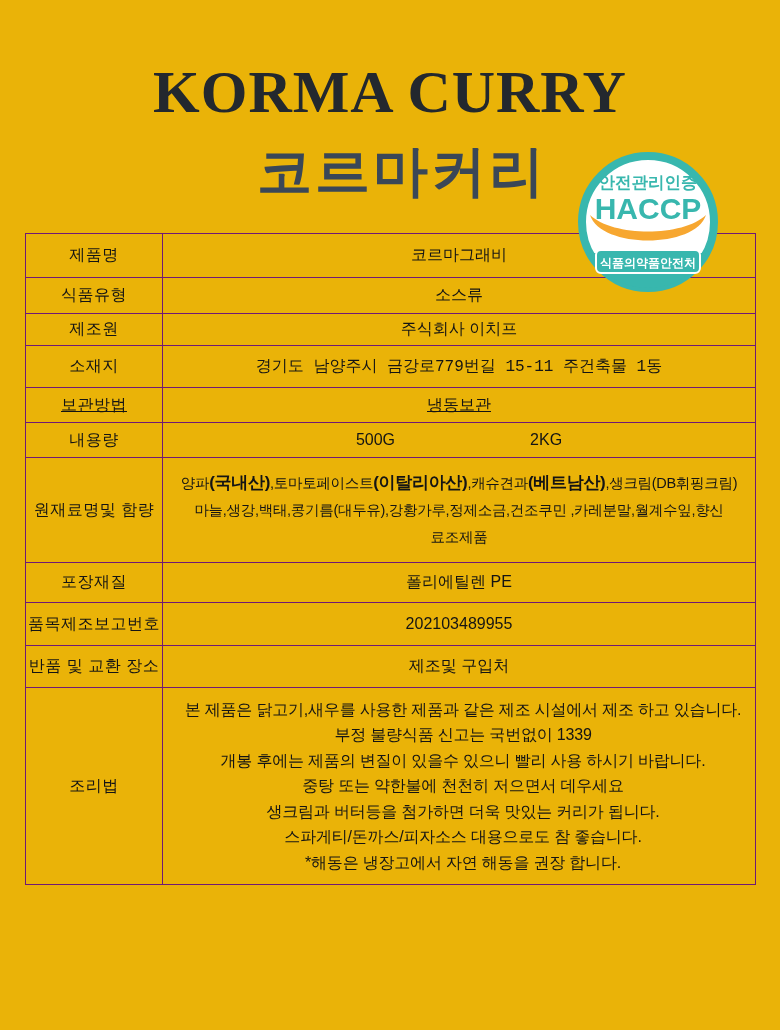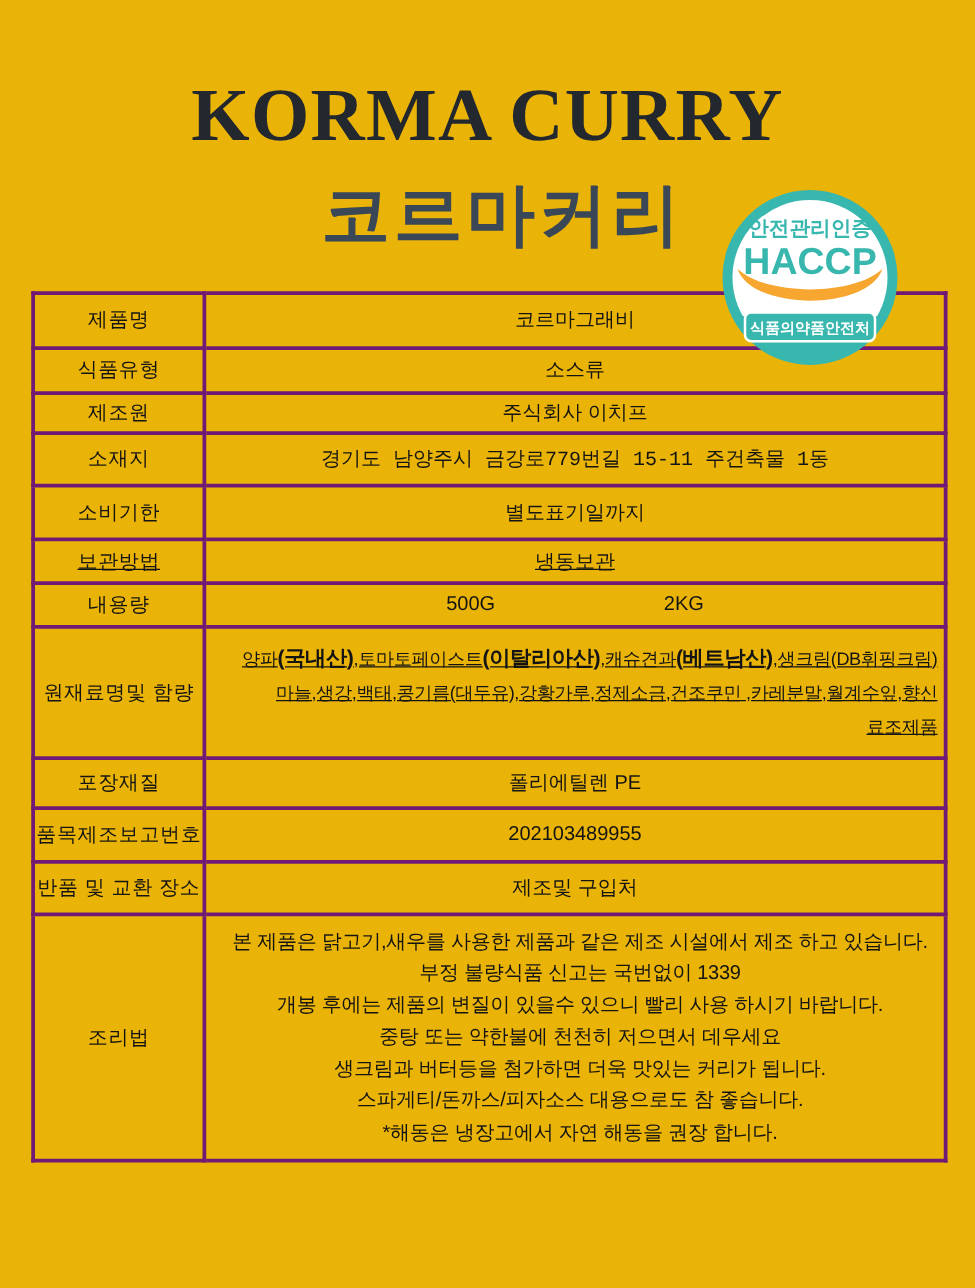--- a/index.html
+++ b/index.html
@@ -57,21 +57,21 @@
     left: 25px;
     top: 233px;
     width: 730px;
     border-collapse: collapse;
     table-layout: fixed;
     z-index: 1;
   }
   .info-table col.c-label { width: 137px; }
   .info-table col.c-value { width: 593px; }
   .info-table td {
-    border: 3px solid #701a75;
+    border: 1px solid #701a75;
     vertical-align: middle;
     font-size: 16px;
     color: #141414;
     overflow: hidden;
   }
   .info-table td.lbl { text-align: center; letter-spacing: 0.5px; }
   .info-table td.val { text-align: center; }
 
   tr.r0  td { height: 44px; }
   tr.r1  td { height: 36px; }
@@ -88,25 +88,24 @@
   tr.r12 td { height: 197px; margin-left: 48px; }
 
   .net-wrap {
     display: flex;
     justify-content: center;
     gap: 135px;
   }
 
   .ingredients {
     padding: 0 5px;
-    text-align: right;
+    text-align: center;
     font-size: 14.5px;
     line-height: 27px;
     letter-spacing: -0.3px;
-    text-decoration: underline;
   }
   .ingredients .seg-b { font-weight: 700; font-size: 17px; }
 
   .cook {
     text-align: left;
     padding-left: 8px;
     font-size: 15px;
     line-height: 25.5px;
     letter-spacing: -0.2px;
   }
@@ -151,24 +150,20 @@
         <td class="val">소스류</td>
       </tr>
       <tr class="r2">
         <td class="lbl">제조원</td>
         <td class="val">주식회사 이치프</td>
       </tr>
       <tr class="r3">
         <td class="lbl">소재지</td>
         <td class="val">경기도 남양주시 금강로779번길 15-11 주건축물 1동</td>
       </tr>
-      <tr class="r4">
-        <td class="lbl">소비기한</td>
-        <td class="val">별도표기일까지</td>
-      </tr>
       <tr class="r5">
         <td class="lbl">보관방법</td>
         <td class="val">냉동보관</td>
       </tr>
       <tr class="r6">
         <td class="lbl">내용량</td>
         <td class="val">
           <div class="net-wrap">
             <span>500G</span>
             <span>2KG</span>

